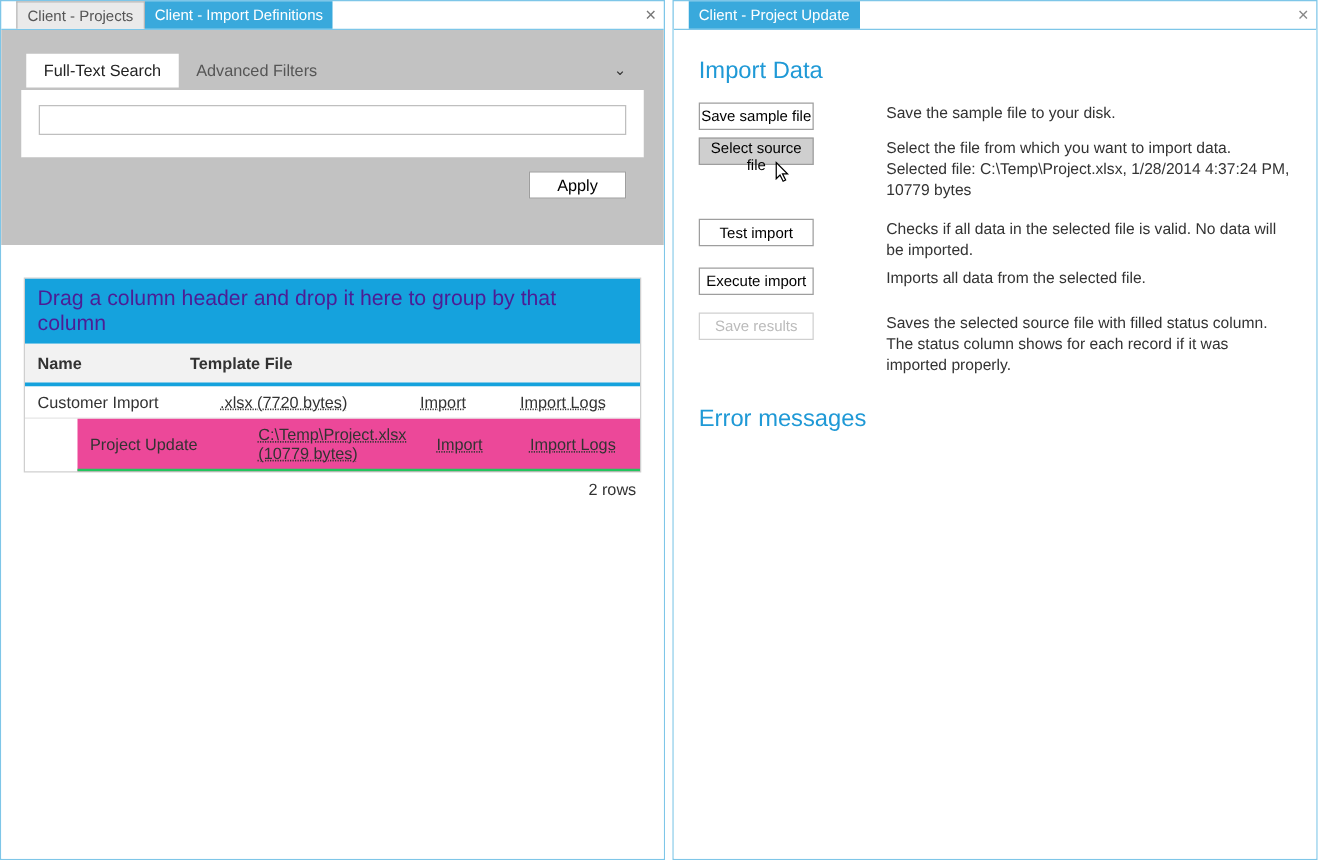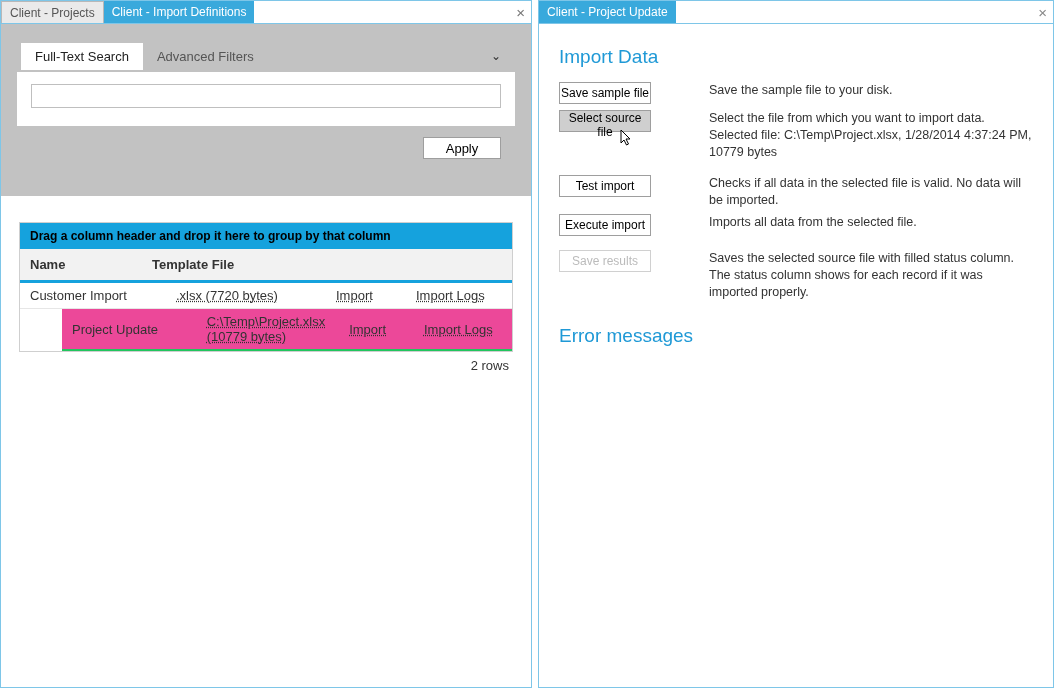--- a/index.html
+++ b/index.html
@@ -3,21 +3,21 @@
 <meta charset="utf-8">
 <style>
   * { box-sizing: border-box; font-family: "Segoe UI", Arial, sans-serif; }
   body { margin: 0; padding: 0; background: #fff; width: 1054px; height: 692px; overflow: hidden; font-size: 13px; color: #333; }
   .app { display: flex; width: 100%; height: 100%; }
   .pane { border: 1px solid #7ec6e8; background: #fff; height: 688px; position: relative; }
   .pane-left { width: 532px; margin-right: 6px; }
   .pane-right { flex: 1; }
 
   
-  .tabs { display: flex; height: 22px; position: relative; }
+  .tabs { display: flex; height: 22px; position: relative; padding-left: 12px; }
   .tab { padding: 2px 8px; font-size: 12px; display: flex; align-items: center; height: 22px; cursor: default; }
   .tab.inactive { background: #eaeaea; color: #555; border-top:1px solid #b8b8b8; border-left:1px solid #b8b8b8; border-right:1px solid #b8b8b8; }
   .tab.active { background: #39a9dc; color: #fff; }
   .tab-close { margin-left: auto; padding: 0 6px; font-size: 15px; color: #777; cursor: pointer; height:22px; display:flex; align-items:center; }
   .tab-close.right { color:#888; }
   .pane-body-left { background:#fff; padding:0; height: calc(100% - 22px); display:flex; flex-direction:column; border-top:1px solid #7ec6e8; }
   .pane-body-right { background:#fff; padding:0; height: calc(100% - 22px); display:flex; flex-direction:column; border-top:1px solid #7ec6e8; }
 
   
   .filter-area { background:#c2c2c2; padding:16px; }
@@ -27,21 +27,21 @@
   .ft.inactive { color:#555; }
   .chev { margin-left:auto; padding:0 10px; font-size:12px; color:#333; }
   .search-row { background:#fff; padding:12px 14px 18px; }
   .search-input { width:100%; height:24px; border:1px solid #bfbfbf; padding:2px 6px; font-size:13px; }
   .apply-row { background:#c2c2c2; padding:0 14px 10px; display:flex; justify-content:flex-end; height:54px; align-items:center; }
   .apply-btn { width:78px; height:22px; background:#fff; border:1px solid #9e9e9e; font-size:13px; cursor:pointer; }
 
   
   .grid-wrap { padding:26px 18px 10px; }
   .grid { border:1px solid #cfcfcf; }
-  .grid-groupbar { background:#15a2dd; color:#000000; padding:6px 10px; font-size:12px;font-weight:bold; }
+  .grid-groupbar { background:#15a2dd; color:#4c1d95; padding:6px 10px; font-size:17px; }
   .grid-head { display:flex; background:#f2f2f2; border-bottom:3px solid #15a2dd; }
   .gh { padding:8px 10px; font-weight:600; font-size:13px; color:#333; }
   .gh.name { width:122px; }
   .gh.tmpl { flex:1; }
   .grid-row { display:flex; align-items:center; border-bottom:1px solid #e6e6e6; padding:5px 10px; font-size:13px;gap:24px; }
   .grid-row.selected { background:#ec4899; border-bottom:2px solid #22c55e;margin-left:42px; }
   .gc.name { width:122px; }
   .gc.tmpl { flex:1; text-decoration:underline dotted; color:#333; }
   .gc.link { width:56px; color:#333; text-decoration:underline dotted; cursor:pointer; }
   .gc.link2 { width:86px; color:#333; text-decoration:underline dotted; cursor:pointer; }

